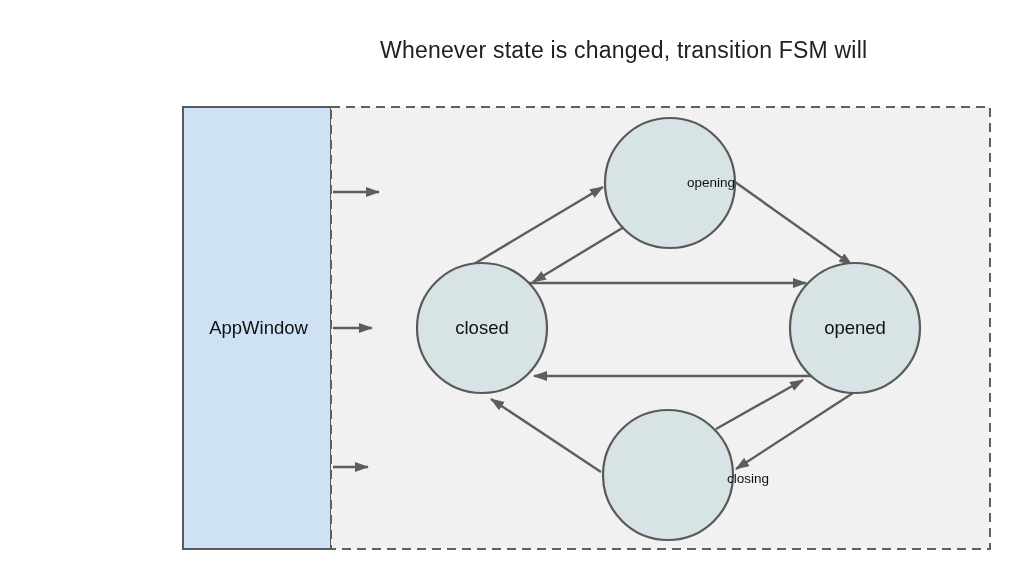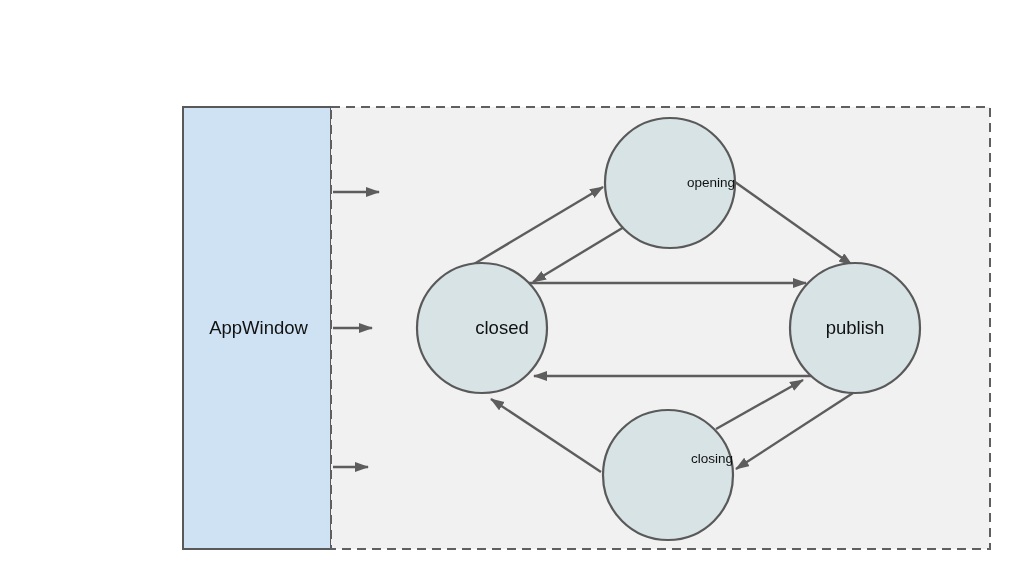--- a/index.html
+++ b/index.html
@@ -31,28 +31,29 @@
   .label{
     position:absolute;color:#111111;text-align:center;
     pointer-events:none;white-space:nowrap;
   }
   .appwindow-label{
     left:183px;top:317px;width:151px;font-size:18.5px;line-height:22px;
   }
   .state-label-big{font-size:18.5px;}
   .state-label-small{font-size:13.5px;text-align:right;}
   .lbl-opening{left:605px;top:172px;width:130px;line-height:22px;}
-  .lbl-closed{left:417px;top:317px;width:130px;line-height:22px;padding-left:20px;}
+  .lbl-closed{left:417px;top:317px;width:130px;line-height:22px;}
   .lbl-opened{left:790px;top:317px;width:130px;line-height:22px;}
-  .lbl-closing{left:603px;top:449px;width:130px;line-height:20px;}
+  .lbl-closing{left:603px;top:469px;width:130px;line-height:20px;padding-left:36px;}
 </style>
 </head>
 <body>
 
 <div class="caption">
+  <div>Whenever state is changed, transition FSM will</div>
 </div>
 
 <svg class="diagram-svg" viewBox="0 0 1024 576">
   <defs>
     <marker id="arrowhead" markerUnits="userSpaceOnUse" markerWidth="16" markerHeight="12" refX="13" refY="5" orient="auto">
       <path d="M0,0 L14,5 L0,10 Z" fill="#5d5d5d"></path>
     </marker>
   </defs>
 
   <rect class="appwindow-rect" x="183" y="107" width="148" height="442"></rect>
@@ -75,14 +76,14 @@
 
   <circle class="node-circle" cx="670" cy="183" r="65"></circle>
   <circle class="node-circle" cx="482" cy="328" r="65"></circle>
   <circle class="node-circle" cx="855" cy="328" r="65"></circle>
   <circle class="node-circle" cx="668" cy="475" r="65"></circle>
 </svg>
 
 <div class="label appwindow-label">AppWindow</div>
 <div class="label state-label-small lbl-opening">opening</div>
 <div class="label state-label-big   lbl-closed">closed</div>
-<div class="label state-label-big   lbl-opened">publish</div>
+<div class="label state-label-big   lbl-opened">opened</div>
 <div class="label state-label-small lbl-closing">closing</div>
 
 </body></html>

